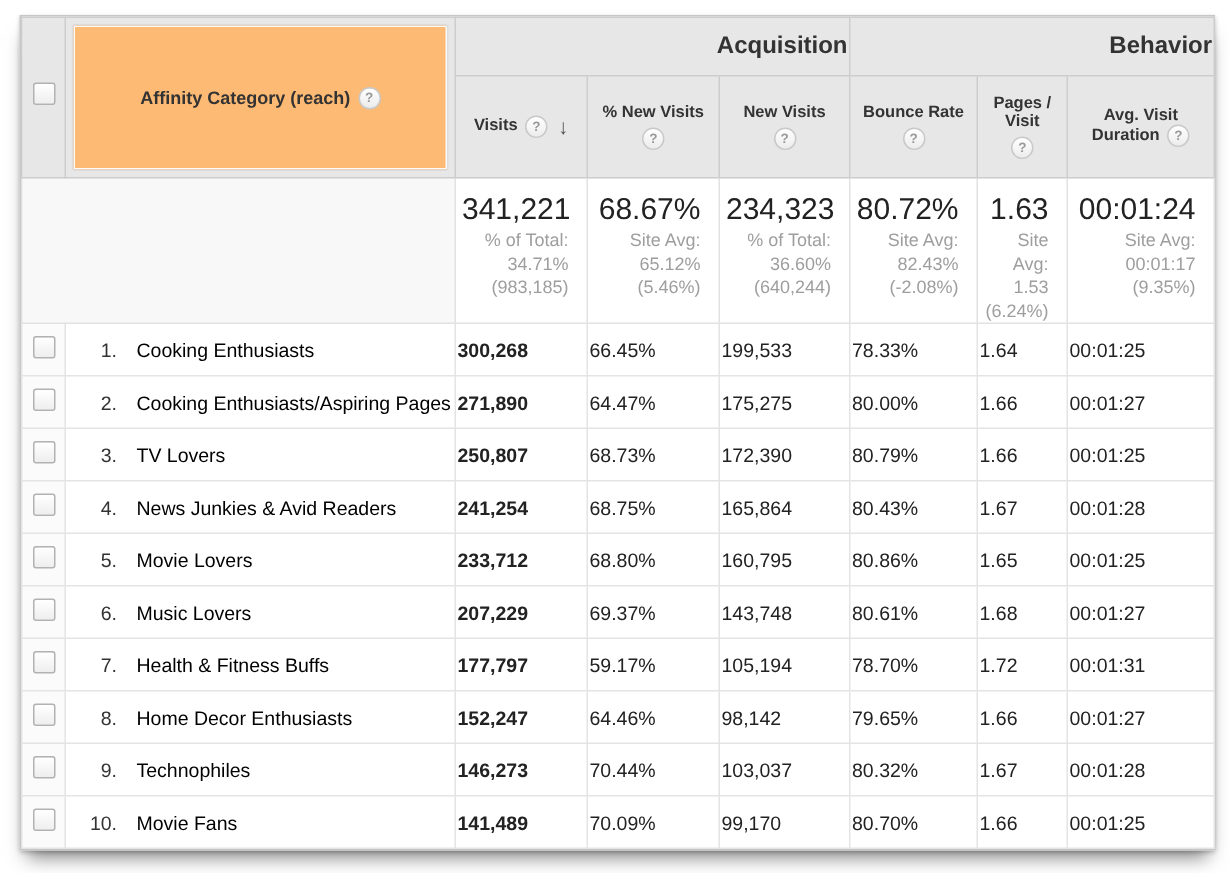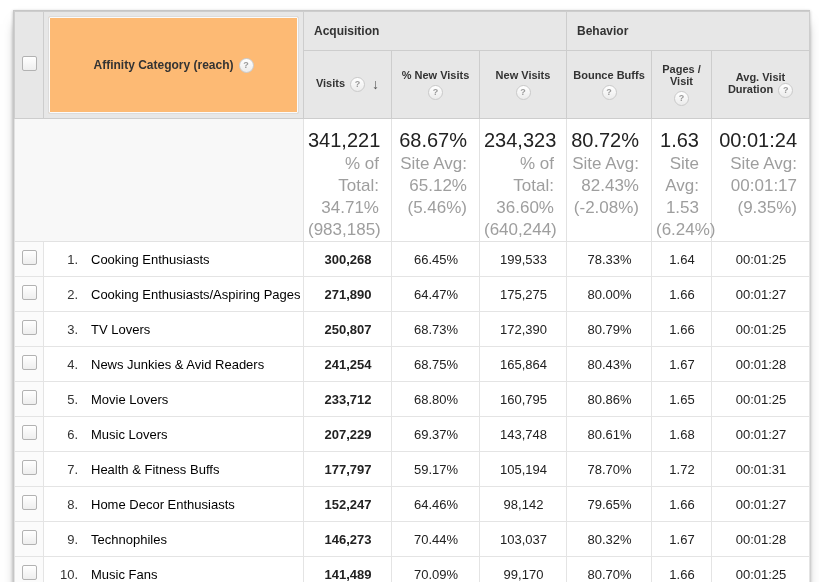--- a/index.html
+++ b/index.html
@@ -39,22 +39,22 @@
   
   thead th {
     background: #e7e7e7;
     border: 1px solid #cdcdcd;
     color: #333;
     font-weight: bold;
   }
   tr.section-row { height: 38px; }
   tr.colhead-row { height: 67px; }
   th.section {
-    text-align: left;
-    font-size: 12px;
+    text-align: right;
+    font-size: 16px;
     padding-left: 10px;
     vertical-align: middle;
   }
   th.metric {
     font-size: 11px;
     text-align: center;
     vertical-align: middle;
     padding: 4px 3px;
     cursor: pointer;
   }
@@ -119,21 +119,21 @@
   tr.summary-row td.lead {
     background: #f8f8f8;
   }
   .big {
     font-size: 20px;
     color: #222;
     line-height: 1.15;
     white-space: nowrap;
   }
   .sub {
-    font-size: 17px;
+    font-size: 12px;
     color: #9e9e9e;
     line-height: 1.3;
     margin-top: 1px;
   }
 
   
   tbody tr { height: 35px; }
   tbody td {
     border: 1px solid #e4e4e4;
     background: #fff;
@@ -152,21 +152,21 @@
     text-align: right;
     margin-right: 13px;
     color: #333;
   }
   a.cat-link {
     color: #000000;
     text-decoration: none;
     cursor: pointer;
   }
   td.num {
-    text-align: center;
+    text-align: left;
     padding-right: 0;
   }
   td.num.bold { font-weight: bold; }
 </style>
 </head>
 <body>
 
 <div class="frame">
   <table>
     <colgroup>
@@ -197,21 +197,21 @@
         <th class="metric">
           <span>Visits</span><span class="help">?</span><span class="sort-arrow">↓</span>
         </th>
         <th class="metric qb">
           <span>% New Visits</span><span class="help">?</span>
         </th>
         <th class="metric qb">
           <span>New Visits</span><span class="help">?</span>
         </th>
         <th class="metric qb">
-          <span>Bounce Buffs</span><span class="help">?</span>
+          <span>Bounce Rate</span><span class="help">?</span>
         </th>
         <th class="metric qb">
           <span>Pages / Visit</span><span class="help">?</span>
         </th>
         <th class="metric">
           <span>Avg. Visit Duration</span><span class="help">?</span>
         </th>
       </tr>
       <tr class="summary-row">
         <td class="lead" colspan="2"></td>
@@ -366,21 +366,21 @@
     <td class="num">103,037</td>
     <td class="num">80.32%</td>
     <td class="num">1.67</td>
     <td class="num">00:01:28</td>
   </tr>
         <tr>
     <td class="cb-cell">
       <span class="checkbox"></span>
     </td>
     <td class="cat-cell">
-      <span class="rank">10.</span><a class="cat-link">Music Fans</a>
+      <span class="rank">10.</span><a class="cat-link">Movie Fans</a>
     </td>
     <td class="num bold">141,489</td>
     <td class="num">70.09%</td>
     <td class="num">99,170</td>
     <td class="num">80.70%</td>
     <td class="num">1.66</td>
     <td class="num">00:01:25</td>
   </tr>
       </tbody>
   </table>

